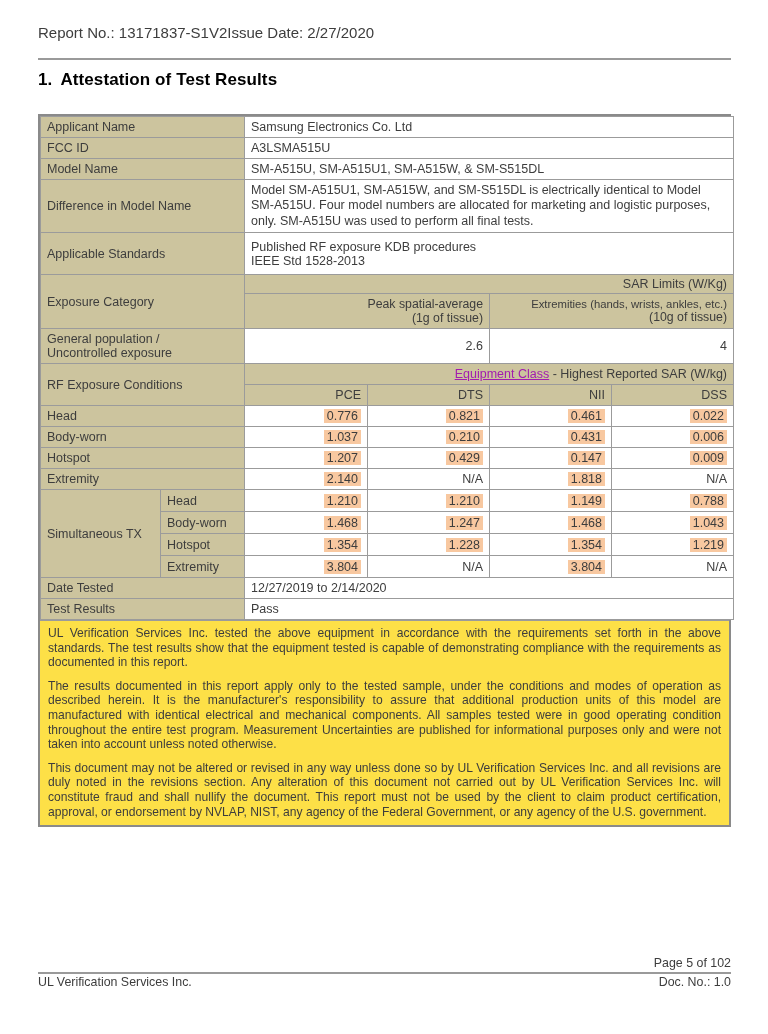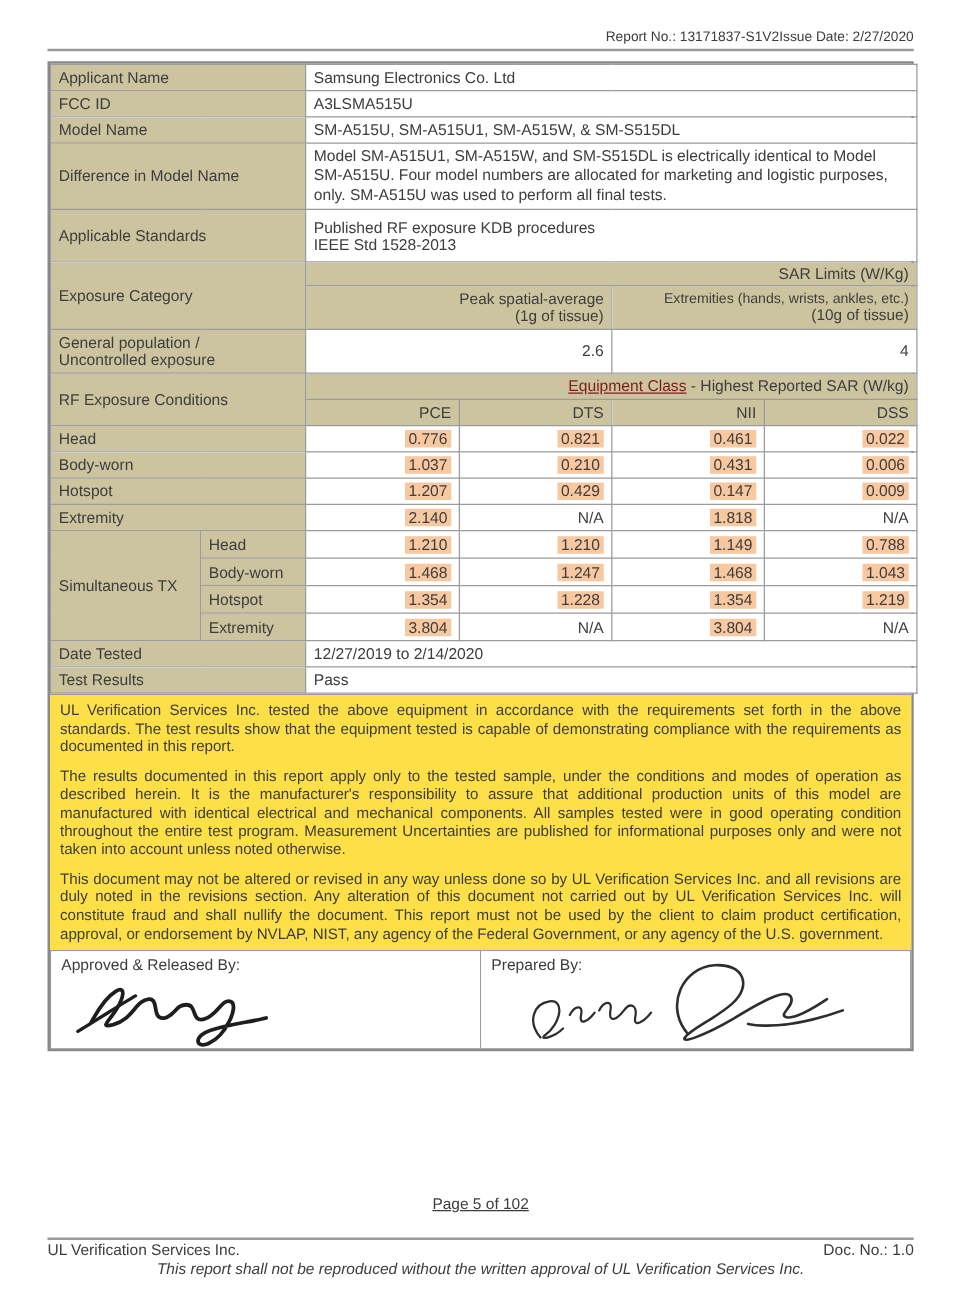--- a/index.html
+++ b/index.html
@@ -5,40 +5,40 @@
   * { margin:0; padding:0; box-sizing:border-box; }
   html,body { background:#ffffff; }
   body {
     width:768px; height:1034px; overflow:hidden; position:relative;
     font-family:"Liberation Sans", sans-serif; color:#3d3d3d;
   }
   .content { width:693px; margin-left:38px; }
 
   
   .doc-header {
-    display:flex; justify-content:flex-end; align-items:flex-end;
-    padding-top:24px; padding-bottom:3px; border-bottom:2px solid #9a9a9a;
-    font-size:11px; color:#3d3d3d;
+    display:flex; justify-content:flex-start; align-items:flex-end;
+    padding-top:24px; padding-bottom:17px; border-bottom:2px solid #9a9a9a;
+    font-size:15px; color:#3d3d3d;
   }
   .page-title {
     margin-top:10px; font-size:17px; font-weight:bold; color:#000;
     letter-spacing:.1px;
   }
   .page-title .num { margin-right:8px; }
 
   
-  .report-box { margin-top:8px; border:2px solid #8a8a8a; }
+  .report-box { margin-top:24px; border:2px solid #8a8a8a; }
 
   table.main { border-collapse:collapse; width:100%; table-layout:fixed; font-size:12.5px; }
   table.main td { border:1px solid #9b9b9b; padding:2px 6px; vertical-align:middle; overflow:hidden; }
   td.lbl { background:#ccc49e; }
   td.val { background:#ffffff; }
   .ctr { text-align:right; }
   span.hl { background:#f8c8a0; padding:0 3px; display:inline-block; }
-  a.eq-link { color:#7f1d1d; text-decoration:underline; cursor:pointer; }
+  a.eq-link { color:#a21caf; text-decoration:underline; cursor:pointer; }
   .subhead-sm { font-size:11.3px; white-space:nowrap; }
   .subhead { font-size:12.3px; }
 
   
   .disclaimers { border-top:1px solid #9b9b9b; background:#fde047; padding:5px 8px 4px 8px; }
   .disclaimers p {
     font-size:12.1px; line-height:14.6px; text-align:justify; margin-bottom:9px; color:#3d3d3d;
   }
   .disclaimers p:last-child { margin-bottom:2px; }
 
@@ -47,35 +47,38 @@
   table.sigs td { border:1px solid #9b9b9b; background:#fff; vertical-align:top; padding:4px 8px; }
   .sig-cell { height:78px; position:relative; }
   .sig-svg { position:absolute; }
   .sig-svg path { fill:none; stroke-linecap:round; stroke-linejoin:round; }
   .sig-left path { stroke:#1e1e1e; }
   .sig-right path { stroke:#2e2e2e; }
   .namelines div { line-height:24px; }
 
   
   .doc-footer { position:absolute; left:38px; width:693px; top:956px; font-size:12.4px; }
-  .footer-page { text-align:center; padding-bottom:20px;text-decoration:underline; }
+  .footer-page { text-align:right; padding-bottom:2px; }
   .footer-rule { border-top:2px solid #9a9a9a; }
   .footer-row { display:flex; justify-content:space-between; margin-top:1px; }
   .footer-notice { text-align:center; font-style:italic; margin-top:1px; color:#3d3d3d; }
 </style>
 </head>
 <body>
 
 <div class="content">
 
   <div class="doc-header">
     <span>Report No.: 13171837-S1V2</span>
     <span>Issue Date: 2/27/2020</span>
   </div>
 
+  <div class="page-title">
+    <span class="num">1.</span><span>Attestation of Test Results</span>
+  </div>
 
   <div class="report-box">
 
     <table class="main">
       <colgroup>
         <col style="width:120px">
           <col style="width:84px">
         <col style="width:123px">
           <col style="width:122px">
           <col style="width:122px">
@@ -210,43 +213,26 @@
       <p>The results documented in this report apply only to the tested sample, under the conditions and modes of operation as described herein. It is the manufacturer's responsibility to assure that additional production units of this model are manufactured with identical electrical and mechanical components. All samples tested were in good operating condition throughout the entire test program. Measurement Uncertainties are published for informational purposes only and were not taken into account unless noted otherwise.</p>
       <p>This document may not be altered or revised in any way unless done so by UL Verification Services Inc. and all revisions are duly noted in the revisions section.  Any alteration of this document not carried out by UL Verification Services Inc. will constitute fraud and shall nullify the document.  This report must not be used by the client to claim product certification, approval, or endorsement by NVLAP, NIST, any agency of the Federal Government, or any agency of the U.S. government.</p>
     </div>
 
     <table class="sigs">
       <colgroup>
           <col style="width:50%">
           <col style="width:50%">
         </colgroup>
       <tbody>
-          <tr>
-        <td class="sig-cell">
-          <div>Approved &amp; Released By:</div>
-          <svg class="sig-svg sig-left" style="left:14px; top:18px" width="190" height="62" viewBox="0 0 210 70">
-            <path d="M18 44 C34 14, 52 6, 45 24 C39 40, 22 50, 38 46 C56 41, 58 24, 70 23 C80 22, 72 42, 84 40 C94 38, 94 28, 104 28 C114 28, 108 44, 120 41 C132 38, 136 22, 144 25 C152 28, 140 56, 124 63 C112 68, 110 56, 126 51 C144 45, 160 44, 176 40" stroke-width="3.4"></path>
-            <path d="M6 52 C26 40, 44 28, 58 20" stroke-width="3"></path>
-          </svg>
-        </td>
-        <td class="sig-cell">
-          <div>Prepared By:</div>
-          <svg class="sig-svg sig-right" style="left:22px; top:4px" width="280" height="74" viewBox="0 0 310 82">
-            <path d="M28 72 C16 58, 22 42, 36 40 C50 38, 46 60, 32 70 C26 75, 40 72, 48 64 M54 52 C58 44, 66 42, 64 52 C62 62, 70 58, 76 50 M80 48 C84 40, 92 38, 90 48 C88 60, 96 56, 102 48 C108 40, 114 44, 112 54 C110 64, 120 58, 126 50" stroke-width="2"></path>
-            <path d="M158 68 C138 44, 154 10, 182 8 C208 6, 216 26, 198 42 C182 56, 162 64, 156 72 C152 78, 174 70, 198 56 C224 40, 246 28, 250 36 C254 44, 238 52, 246 54 C254 56, 270 46, 282 38 M212 60 C232 64, 262 60, 296 48" stroke-width="2.3"></path>
-          </svg>
-        </td>
-      </tr>
     </tbody>
       </table>
 
   </div>
 </div>
 
 <div class="doc-footer">
   <div class="footer-page">Page 5 of 102</div>
   <div class="footer-rule"></div>
   <div class="footer-row">
     <span>UL Verification Services Inc.</span>
     <span>Doc. No.: 1.0</span>
   </div>
-  <div class="footer-notice">This report shall not be reproduced without the written approval of UL Verification Services Inc.</div>
 </div>
 
 </body></html>

